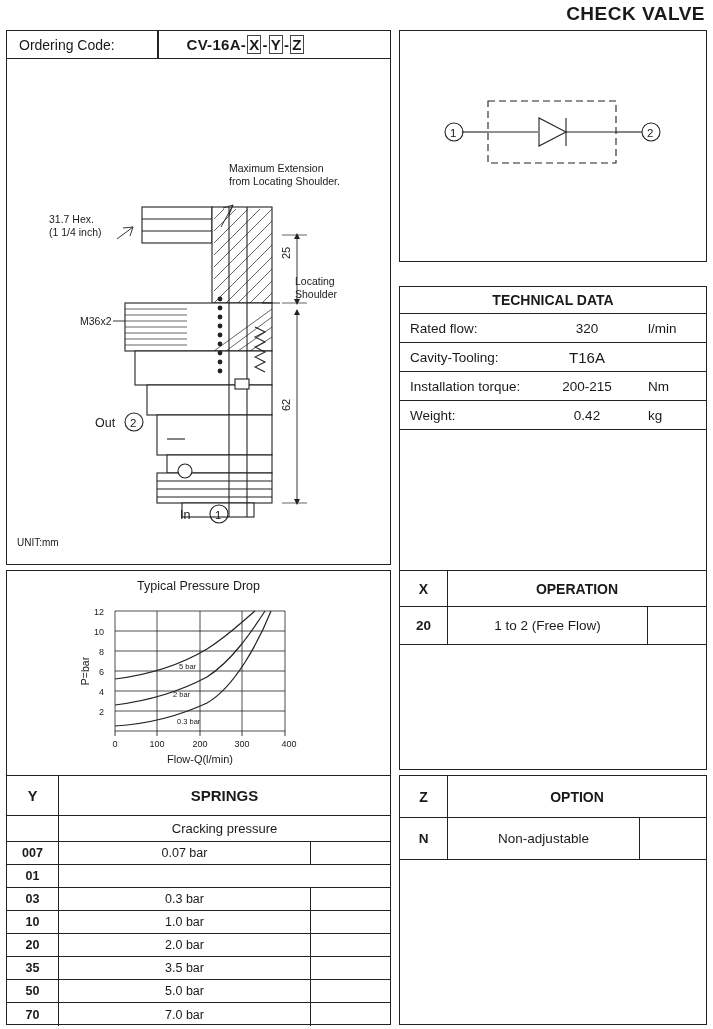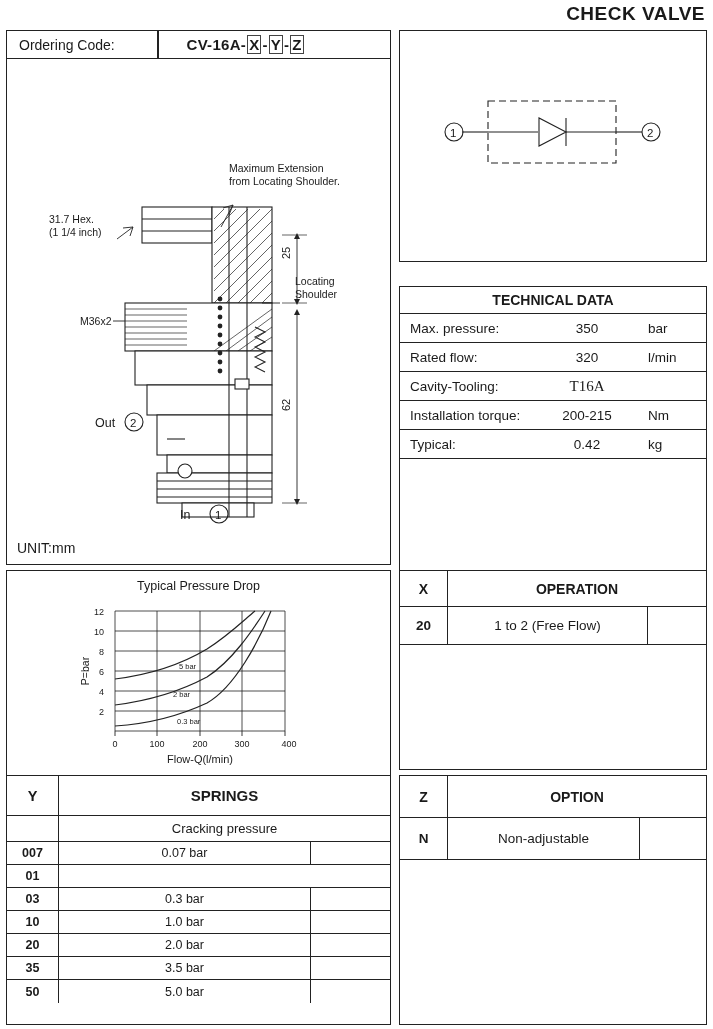--- a/index.html
+++ b/index.html
@@ -213,21 +213,21 @@
       <text x="288" y="226" font-size="10.5" fill="#1a1a1a">Locating</text>
       <text x="288" y="239" font-size="10.5" fill="#1a1a1a">Shoulder</text>
       <text x="283" y="200" font-size="11" fill="#1a1a1a" transform="rotate(-90 283 200)">25</text>
       <text x="283" y="352" font-size="11" fill="#1a1a1a" transform="rotate(-90 283 352)">62</text>
       <text x="88" y="368" font-size="12.5" fill="#1a1a1a">Out</text>
       <text x="123" y="368" font-size="11.5" fill="#1a1a1a">2</text>
       <text x="173" y="460" font-size="12.5" fill="#1a1a1a">In</text>
       <text x="208" y="460" font-size="11.5" fill="#1a1a1a">1</text>
     </svg>
 
-    <div style="position:absolute;left:10px;bottom:8px;font-size:14px;">UNIT:mm</div>
+    <div style="position:absolute;left:10px;bottom:16px;font-size:10px;">UNIT:mm</div>
   </div>
 
   <div class="box" id="symbol-box">
     <svg width="305" height="229" viewBox="0 0 305 229">
       <g stroke="#222" fill="none" stroke-width="1.1">
         <rect x="88" y="70" width="128" height="62" stroke-dasharray="7,4"></rect>
         <line x1="62" y1="101" x2="88" y2="101"></line>
         <line x1="216" y1="101" x2="242" y2="101"></line>
         <line x1="88" y1="101" x2="138" y2="101"></line>
         <line x1="166" y1="101" x2="216" y2="101"></line>
@@ -238,41 +238,36 @@
       </g>
       <text x="50" y="106" font-size="11.5" fill="#1a1a1a">1</text>
       <text x="247" y="106" font-size="11.5" fill="#1a1a1a">2</text>
     </svg>
   </div>
 
   <div class="box" id="tech-box">
     <div class="tech-head">TECHNICAL DATA</div>
 
     <div class="tech-row">
-      <div class="t-name">Max. pressure:</div>
-      <div class="t-val">350</div>
-      <div class="t-unit">bar</div>
-    </div>
-    <div class="tech-row">
       <div class="t-name">Rated flow:</div>
       <div class="t-val">320</div>
       <div class="t-unit">l/min</div>
     </div>
     <div class="tech-row">
       <div class="t-name">Cavity-Tooling:</div>
-      <div class="t-val" style="font-family:Liberation Serif, serif;font-size:15px;">T16A</div>
+      <div class="t-val" style="font-family:Liberation Sans, sans-serif;font-size:15px;">T16A</div>
       <div class="t-unit"></div>
     </div>
     <div class="tech-row">
       <div class="t-name">Installation torque:</div>
       <div class="t-val">200-215</div>
       <div class="t-unit">Nm</div>
     </div>
     <div class="tech-row">
-      <div class="t-name">Typical:</div>
+      <div class="t-name">Weight:</div>
       <div class="t-val">0.42</div>
       <div class="t-unit">kg</div>
     </div>
   </div>
 
   <div class="box" id="graph-box">
     <div class="graph-title">Typical Pressure Drop</div>
     <svg width="383" height="170" viewBox="0 0 383 170" style="position:absolute;left:0;top:26px;">
 
       <g stroke="#222" stroke-width="0.8" fill="none">
@@ -375,20 +370,25 @@
     <div class="spr-row">
       <div class="c1">35</div>
       <div class="c2">3.5 bar</div>
       <div class="c3"></div>
     </div>
     <div class="spr-row">
       <div class="c1">50</div>
       <div class="c2">5.0 bar</div>
       <div class="c3"></div>
     </div>
+    <div class="spr-row">
+      <div class="c1">70</div>
+      <div class="c2">7.0 bar</div>
+      <div class="c3"></div>
+    </div>
   </div>
 
   <div class="box" id="option-box">
     <div class="opt-head">
       <div class="c1">Z</div>
       <div class="c2">OPTION</div>
     </div>
     <div class="opt-row">
       <div class="c1">N</div>
       <div class="c2">Non-adjustable</div>

